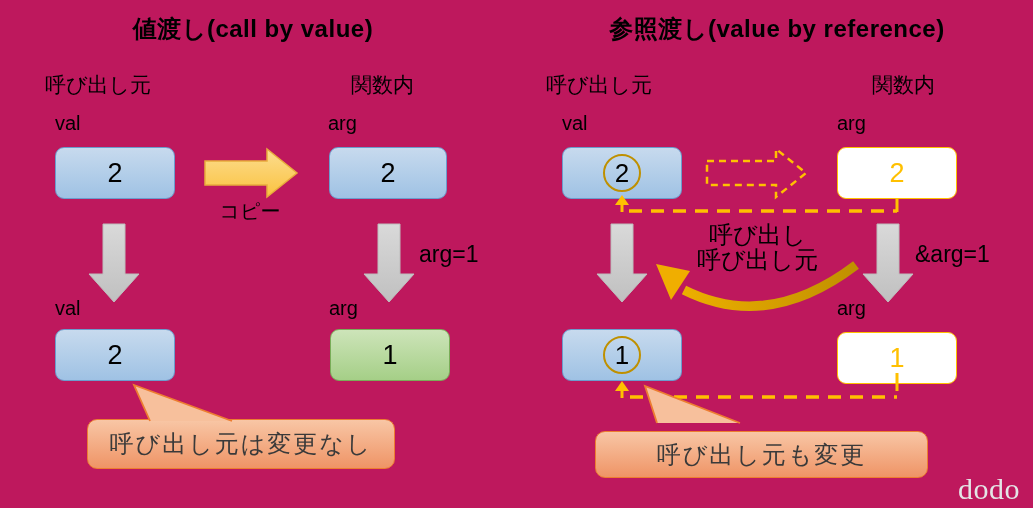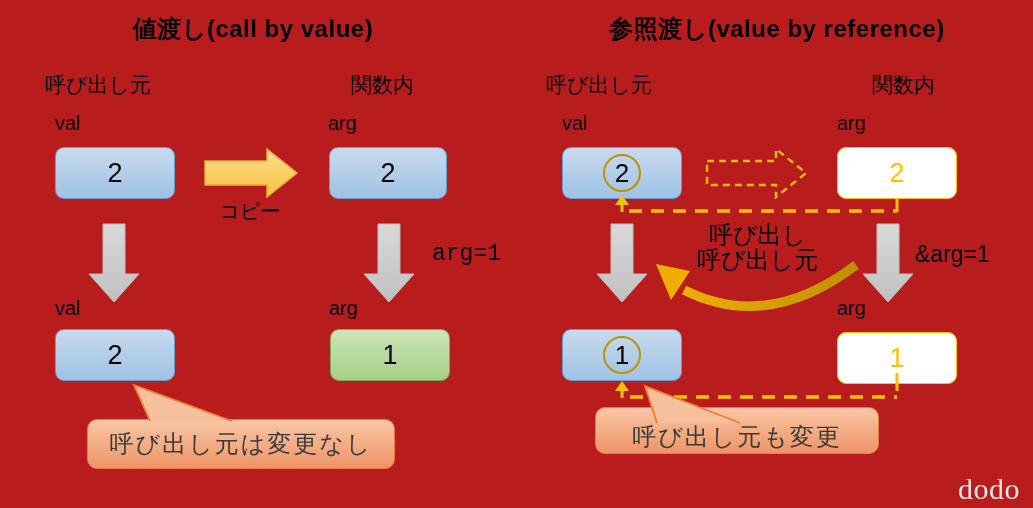--- a/index.html
+++ b/index.html
@@ -1,17 +1,17 @@
 <!DOCTYPE html>
 <html><head>
 <meta charset="utf-8">
 <style>
   html,body{margin:0;padding:0;background:#fff;}
   #canvas{
-    position:relative;width:1033px;height:508px;background:#b91c1c;overflow:hidden;
+    position:relative;width:1033px;height:508px;background:#be185d;overflow:hidden;
     font-family:"Liberation Sans","DejaVu Sans",sans-serif;color:#000;
   }
   .abs{position:absolute;}
   .title{font-size:24px;font-weight:bold;text-align:center;letter-spacing:0.5px;}
   #lp-title{left:58px;top:13px;width:390px;}
   #rp-title{left:572px;top:13px;width:410px;}
   .heading{font-size:21px;}
   #lp-caller{left:45px;top:71px;}
   #lp-func{left:351px;top:71px;}
   #rp-caller{left:546px;top:71px;}
@@ -38,30 +38,30 @@
   #rp-box-val1{left:562px;top:147px;}
   #rp-box-arg1{left:837px;top:147px;}
   #rp-box-val2{left:562px;top:329px;}
   #rp-box-arg2{left:837px;top:332px;}
   .circle{
     width:38px;height:38px;border:2.5px solid #bf9000;border-radius:50%;
     display:flex;align-items:center;justify-content:center;font-size:26px;color:#000;box-sizing:border-box;
   }
   #lp-copy-label{left:200px;top:198px;width:100px;text-align:center;font-size:20px;}
   .assign{font-size:23px;}
-  #lp-assign{left:432px;top:241px;font-family:Liberation Mono, monospace;}
+  #lp-assign{left:419px;top:241px;}
   #rp-assign{left:915px;top:241px;}
   #rp-refnote{left:697px;top:222px;font-size:24px;line-height:25px;text-align:center;}
   .callout{
     position:absolute;background:linear-gradient(180deg,#f8c6a5 0%,#ef9466 100%);
     border:1.5px solid #ed7d31;border-radius:10px;box-sizing:border-box;
     display:flex;align-items:center;justify-content:center;font-size:24px;color:#3a3a3a;letter-spacing:2px;
   }
   #lp-callout{left:87px;top:419px;width:308px;height:50px;}
-  #rp-callout{left:595px;top:407px;width:284px;height:47px;align-items:flex-end;}
+  #rp-callout{left:595px;top:431px;width:333px;height:47px;}
   #watermark{left:958px;top:472px;font-size:30px;color:#e4e4e6;letter-spacing:0.5px;font-family:Liberation Serif, serif;}
   #arrow-layer{position:absolute;left:0;top:0;pointer-events:none;}
 </style>
 </head>
 <body>
 
 <div id="canvas">
 
   <div class="abs title" id="lp-title">値渡し(call by value)</div>
   <div class="abs heading" id="lp-caller">呼び出し元</div>

